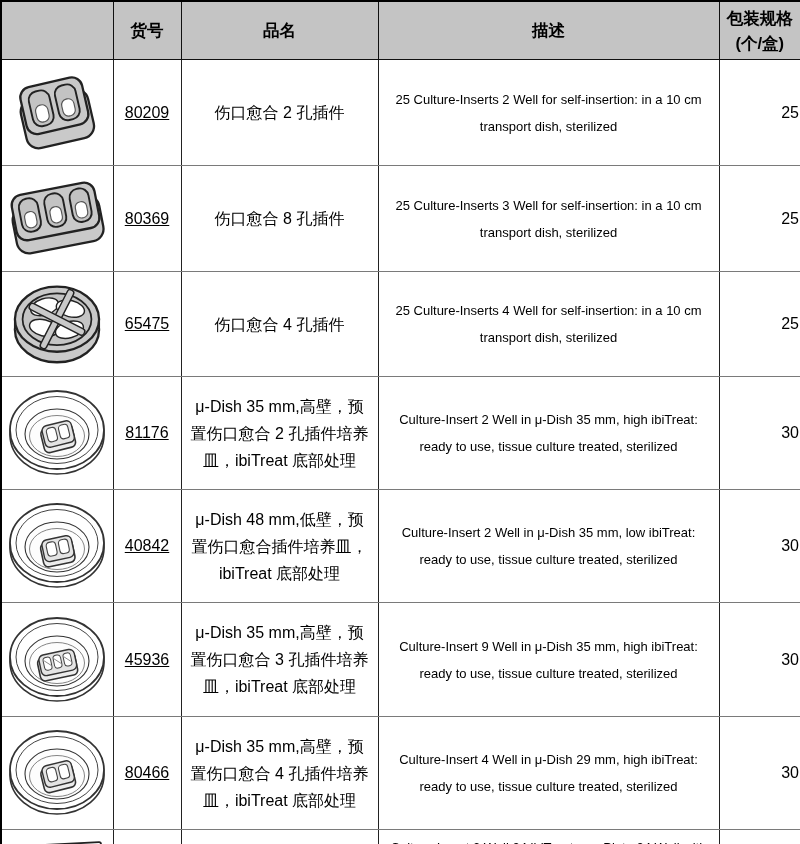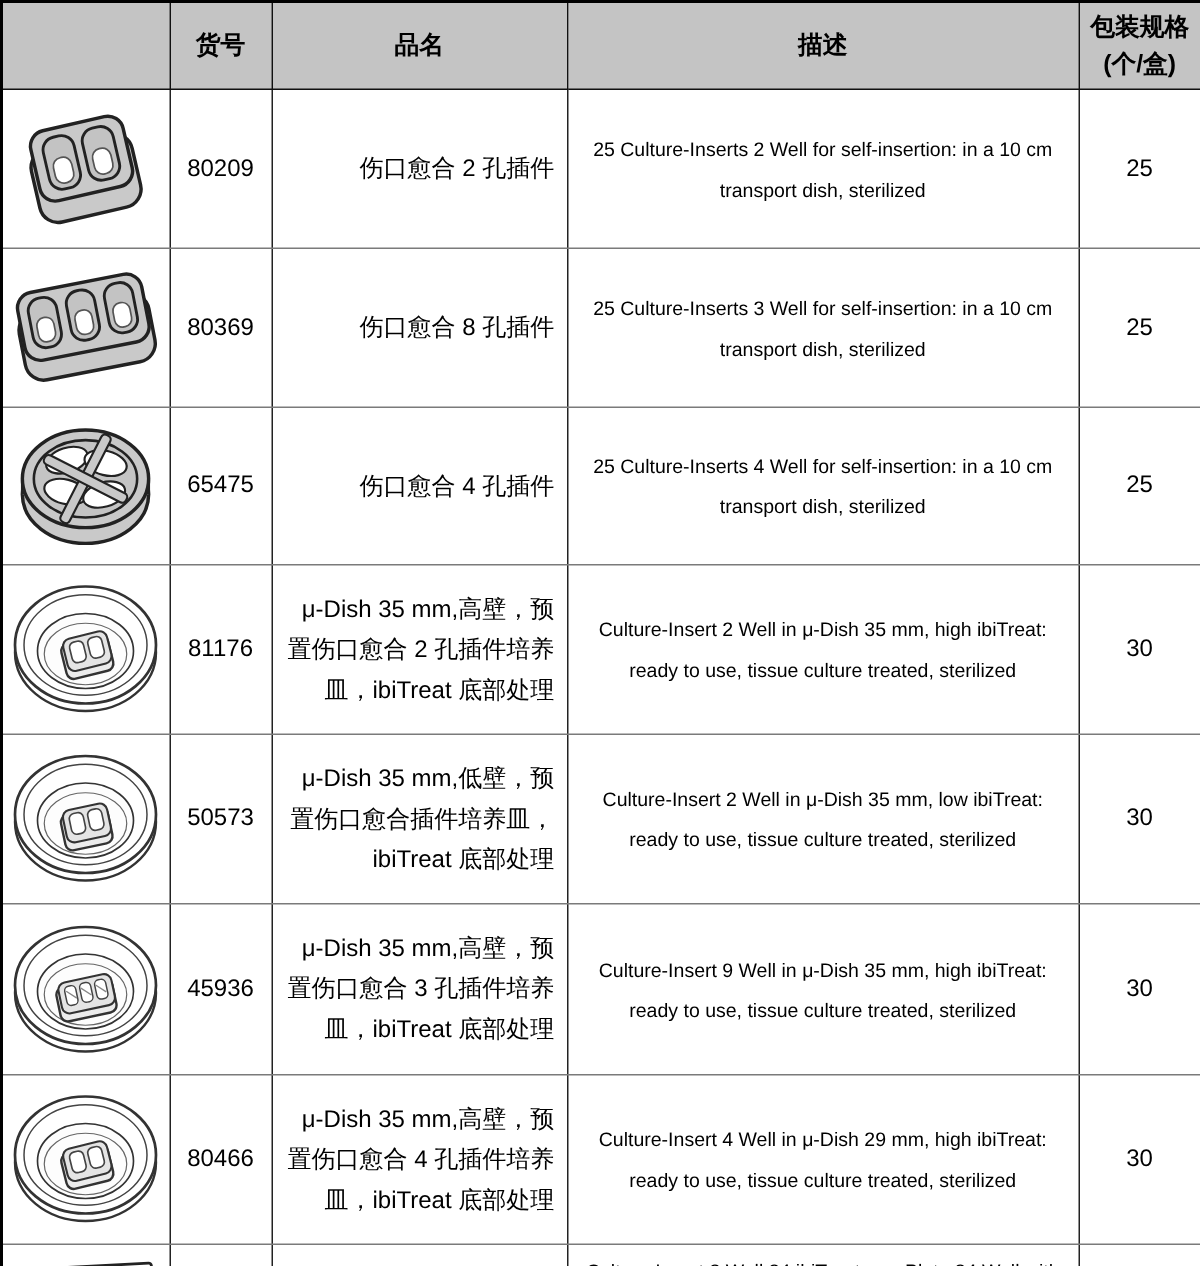--- a/index.html
+++ b/index.html
@@ -2,24 +2,24 @@
 <html><head>
 <meta charset="utf-8">
 <style>
   html,body{margin:0;padding:0;background:#fff;}
   body{width:800px;height:844px;font-family:"Liberation Sans","DejaVu Sans",sans-serif;color:#000;overflow:hidden;}
   table{border-collapse:collapse;table-layout:fixed;width:800px;border:2px solid #000;}
   th,td{border:1px solid #222;vertical-align:middle;overflow:hidden;}
   td{border-top:1px solid #7a7a7a;border-bottom:1px solid #7a7a7a;}
   thead th{background:#c4c4c4;font-weight:bold;font-size:16.5px;text-align:center;height:55px;line-height:25px;border:1px solid #111;}
   .c-img{width:112px;text-align:center;}
-  .c-cat{width:68px;text-align:center;font-size:16px;}
-  .c-name{width:197px;text-align:right;font-size:16px;line-height:27px;padding:4px 8px;}
+  .c-cat{width:68px;text-align:center;font-size:16px;text-decoration:underline;}
+  .c-name{width:197px;text-align:center;font-size:16px;line-height:27px;padding:4px 8px;}
   .c-desc{width:341px;text-align:center;font-size:13px;line-height:27px;padding:4px 11px;}
-  .c-pack{width:82px;text-align:center;font-size:16px;}
+  .c-pack{width:82px;text-align:right;font-size:16px;}
   tr.h97 td{height:97px;} tr.h96 td{height:96px;} tr.h104 td{height:104px;}
   tr.h105 td{height:105px;} tr.h80 td{height:80px;}
   .imgbox{display:flex;align-items:center;justify-content:center;height:100%;}
   svg{display:block;}
 </style>
 </head>
 <body>
 
 <svg width="0" height="0" style="position:absolute">
   <defs>
@@ -166,22 +166,22 @@
       <td class="c-img">
           <div class="imgbox">
         <svg width="100" height="92" viewBox="0 0 100 92">
           <use href="#dishBase"></use>
           <g transform="translate(34 41) rotate(-12)">
                 <use href="#ins2"></use>
               </g>
         </svg>
       </div>
         </td>
-      <td class="c-cat">50573</td>
-      <td class="c-name">μ-Dish 35 mm,低壁，预置伤口愈合插件培养皿，ibiTreat 底部处理</td>
+      <td class="c-cat">40842</td>
+      <td class="c-name">μ-Dish 48 mm,低壁，预置伤口愈合插件培养皿，ibiTreat 底部处理</td>
       <td class="c-desc">Culture-Insert 2 Well in μ-Dish 35 mm, low ibiTreat: ready to use, tissue culture treated, sterilized</td>
       <td class="c-pack">30</td>
     </tr>
 
     <tr class="h105">
       <td class="c-img">
           <div class="imgbox">
         <svg width="100" height="92" viewBox="0 0 100 92">
           <use href="#dishBase"></use>
           <g transform="translate(31 42) rotate(-12)">

